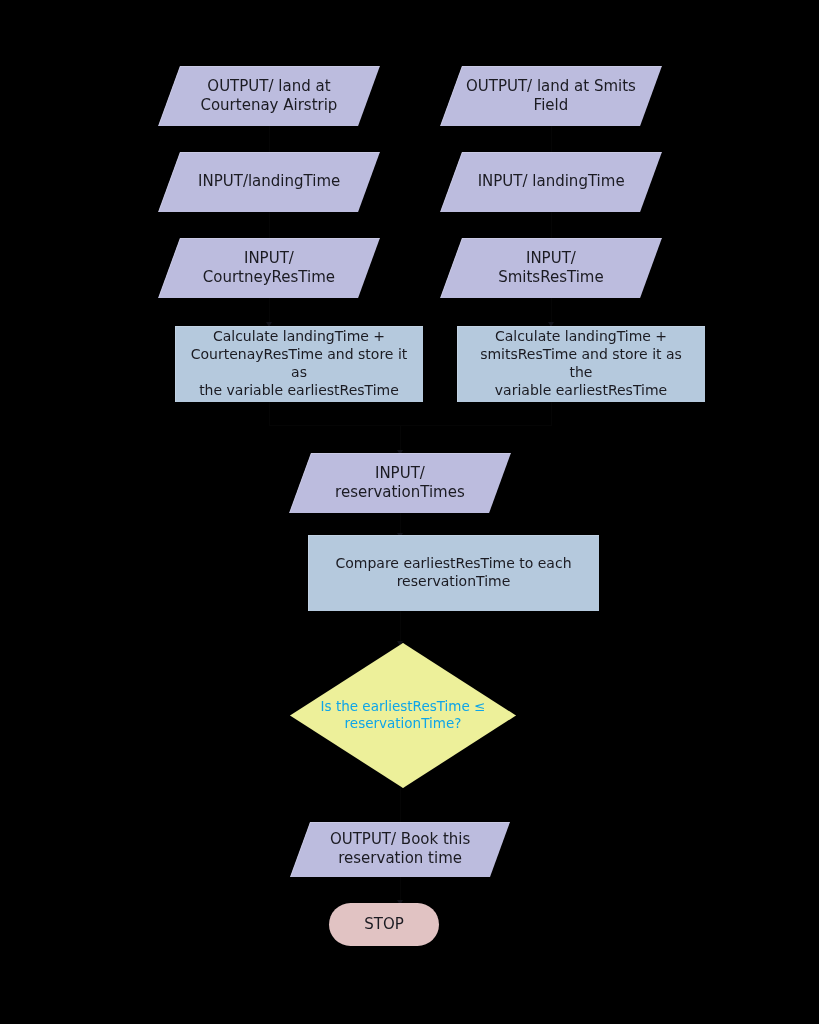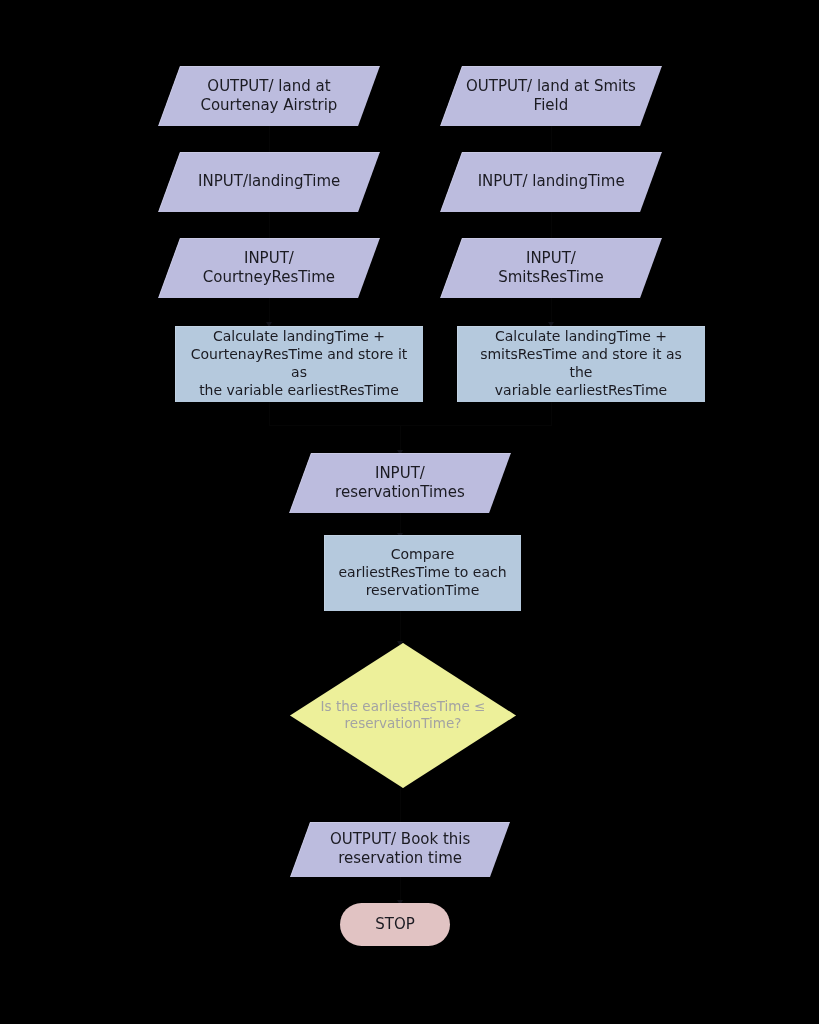--- a/index.html
+++ b/index.html
@@ -67,21 +67,21 @@
     clip-path: polygon(50% 0%, 100% 50%, 50% 100%, 0% 50%);
     box-shadow: 0 0 0 1px rgba(210,214,170,0.35);
   }
   .decision-label {
     position: absolute;
     left: 50%;
     top: 50%;
     transform: translate(-50%, -50%);
     width: 74%;
     text-align: center;
-    color: #a3a3a3;
+    color: #0ea5e9;
     line-height: 1.3;
     white-space: pre-line;
   }
 
   
   .terminator {
     background: #e1c3c3;
     border-radius: 999px;
   }
 
@@ -184,33 +184,33 @@
     <span class="txt">Calculate landingTime +
 smitsResTime and store it as the
 variable earliestResTime</span>
   </div>
 
   <div class="node io fs15" style="left:300px; top:453px; width:200px; height:60px;">
     <span class="txt">INPUT/
 reservationTimes</span>
   </div>
 
-  <div class="node process fs14" style="left:295px; top:535px; width:197px; height:76px;">
+  <div class="node process fs14" style="left:279px; top:535px; width:291px; height:76px;">
     <span class="txt">Compare earliestResTime to each
 reservationTime</span>
   </div>
 
   <div class="decision-wrap" style="left:290px; top:643px; width:226px; height:145px;">
     <div class="decision-shape"></div>
     <div class="decision-label fs13">Is the earliestResTime ≤
 reservationTime?</div>
   </div>
 
   <div class="node io fs15" style="left:300px; top:822px; width:200px; height:55px;">
     <span class="txt">OUTPUT/ Book this
 reservation time</span>
   </div>
 
-  <div class="node terminator fs15" style="left:340px; top:903px; width:110px; height:43px;">
+  <div class="node terminator fs15" style="left:329px; top:903px; width:110px; height:43px;">
     <span>STOP</span>
   </div>
 
 </div>
 
 </body></html>

